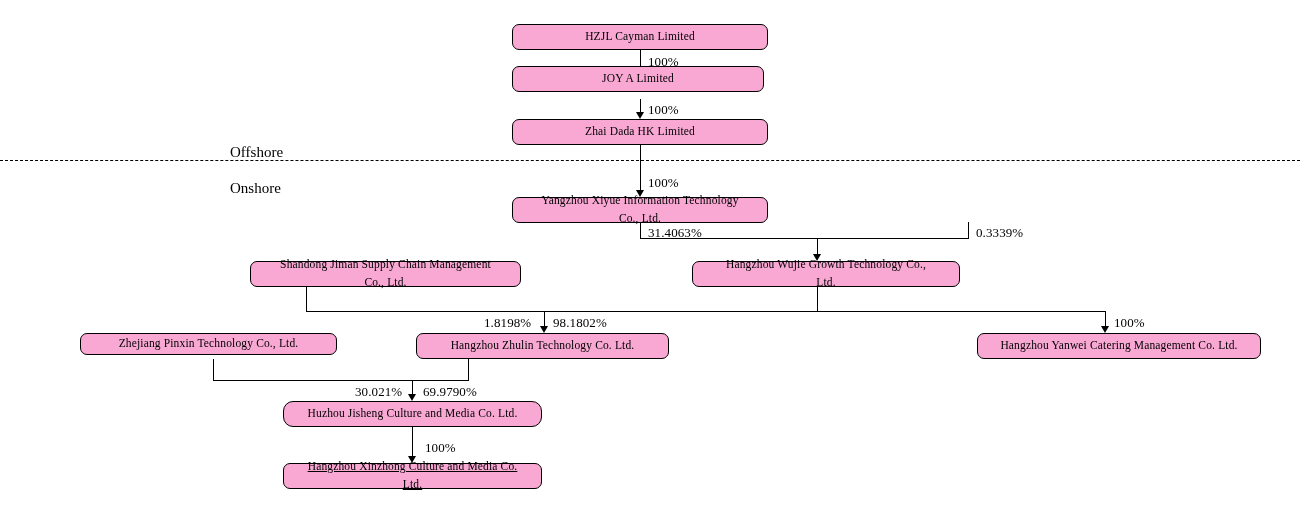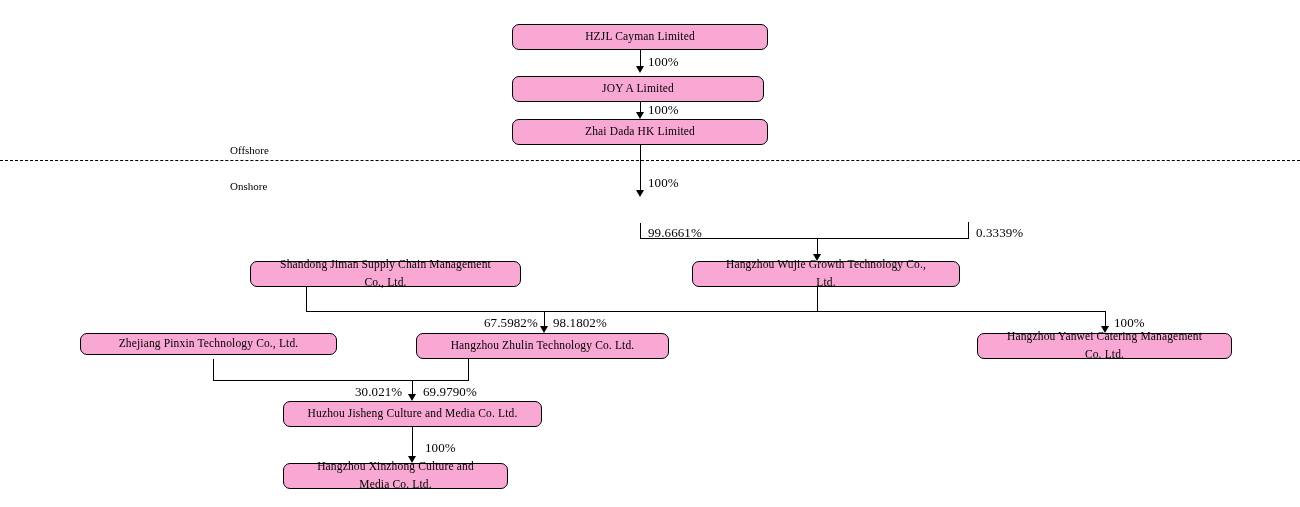--- a/index.html
+++ b/index.html
@@ -53,21 +53,21 @@
   .pct {
     position: absolute;
     font-size: 13px;
     line-height: 1;
     white-space: nowrap;
     letter-spacing: 0.1px;
     z-index: 4;
   }
   .zone-label {
     position: absolute;
-    font-size: 11px;
+    font-size: 15px;
     line-height: 1;
     white-space: nowrap;
     z-index: 4;
   }
   .divider {
     position: absolute;
     left: 0;
     width: 1300px;
     height: 0;
     border-top: 1px dashed #000000;
@@ -80,84 +80,87 @@
 <div id="chart-root">
 
   <div class="divider" style="top:160px;"></div>
   <div class="zone-label" style="left:230px; top:145px;">Offshore</div>
   <div class="zone-label" style="left:230px; top:181px;">Onshore</div>
 
   <div class="node" style="left:512px; top:24px; width:256px; height:26px;">
     <span>HZJL Cayman Limited</span>
   </div>
 
-  <div class="node" style="left:512px; top:76px; width:252px; height:26px;">
+  <div class="node" style="left:512px; top:66px; width:252px; height:26px;">
     <span>JOY A Limited</span>
   </div>
 
   <div class="node" style="left:512px; top:119px; width:256px; height:26px;font-family:Liberation Serif, serif;">
     <span>Zhai Dada HK Limited</span>
   </div>
 
+  <div class="node" style="left:512px; top:197px; width:256px; height:26px;">
+    <span>Yangzhou Xiyue Information Technology Co., Ltd.</span>
+  </div>
 
 
   <div class="node" style="left:250px; top:261px; width:271px; height:26px;">
     <span>Shandong Jiman Supply Chain Management  Co., Ltd.</span>
   </div>
 
   <div class="node" style="left:692px; top:261px; width:268px; height:26px;">
     <span>Hangzhou Wujie Growth Technology Co., Ltd.</span>
   </div>
 
   <div class="node" style="left:80px; top:333px; width:257px; height:22px;">
     <span>Zhejiang Pinxin Technology Co., Ltd.</span>
   </div>
 
   <div class="node" style="left:416px; top:333px; width:253px; height:26px;">
     <span>Hangzhou Zhulin Technology Co. Ltd.</span>
   </div>
 
-  <div class="node" style="left:977px; top:333px; width:255px; height:26px;">
+  <div class="node" style="left:977px; top:333px; width:284px; height:26px;">
     <span>Hangzhou Yanwei Catering Management  Co. Ltd.</span>
   </div>
 
-  <div class="node" style="left:283px; top:401px; width:259px; height:26px;">
+  <div class="node" style="left:283px; top:401px; width:259px; height:26px;border-radius:10px;">
     <span>Huzhou Jisheng Culture and Media Co. Ltd.</span>
   </div>
 
-  <div class="node" style="left:283px; top:463px; width:225px; height:26px;">
+  <div class="node" style="left:283px; top:463px; width:259px; height:26px;text-decoration:underline;">
     <span>Hangzhou Xinzhong Culture and Media Co. Ltd.</span>
   </div>
 
   <div class="edge v" style="left:640px; top:50px; height:16px;"></div>
   <div class="arrow" style="left:636px; top:66px;"></div>
   <div class="pct" style="left:648px; top:55px;">100%</div>
 
   <div class="edge v" style="left:640px; top:99px; height:13px;"></div>
   <div class="arrow" style="left:636px; top:112px;"></div>
   <div class="pct" style="left:648px; top:103px;">100%</div>
 
   <div class="edge v" style="left:640px; top:145px; height:45px;"></div>
   <div class="arrow" style="left:636px; top:190px;"></div>
   <div class="pct" style="left:648px; top:176px;">100%</div>
 
   <div class="edge v" style="left:640px; top:223px; height:16px;"></div>
   <div class="edge v" style="left:968px; top:222px; height:17px;"></div>
   <div class="edge h" style="left:640px; top:238px; width:329px;"></div>
   <div class="edge v" style="left:817px; top:238px; height:16px;"></div>
   <div class="arrow" style="left:813px; top:254px;"></div>
-  <div class="pct" style="left:648px; top:226px;">99.6661%</div>
+  <div class="pct" style="left:648px; top:226px;">31.4063%</div>
   <div class="pct" style="left:976px; top:226px;">0.3339%</div>
 
   <div class="edge v" style="left:306px; top:287px; height:25px;"></div>
   <div class="edge v" style="left:817px; top:287px; height:25px;"></div>
   <div class="edge h" style="left:306px; top:311px; width:512px;"></div>
   <div class="edge v" style="left:544px; top:311px; height:15px;"></div>
   <div class="arrow" style="left:540px; top:326px;"></div>
-  <div class="pct" style="left:484px; top:316px;">67.5982%</div>
+  <div class="pct" style="left:484px; top:316px;">1.8198%</div>
   <div class="pct" style="left:553px; top:316px;">98.1802%</div>
 
   <div class="edge h" style="left:817px; top:311px; width:289px;"></div>
   <div class="edge v" style="left:1105px; top:311px; height:15px;"></div>
   <div class="arrow" style="left:1101px; top:326px;"></div>
   <div class="pct" style="left:1114px; top:316px;">100%</div>
 
   <div class="edge v" style="left:213px; top:359px; height:22px;"></div>
   <div class="edge v" style="left:468px; top:359px; height:22px;"></div>
   <div class="edge h" style="left:213px; top:380px; width:256px;"></div>

